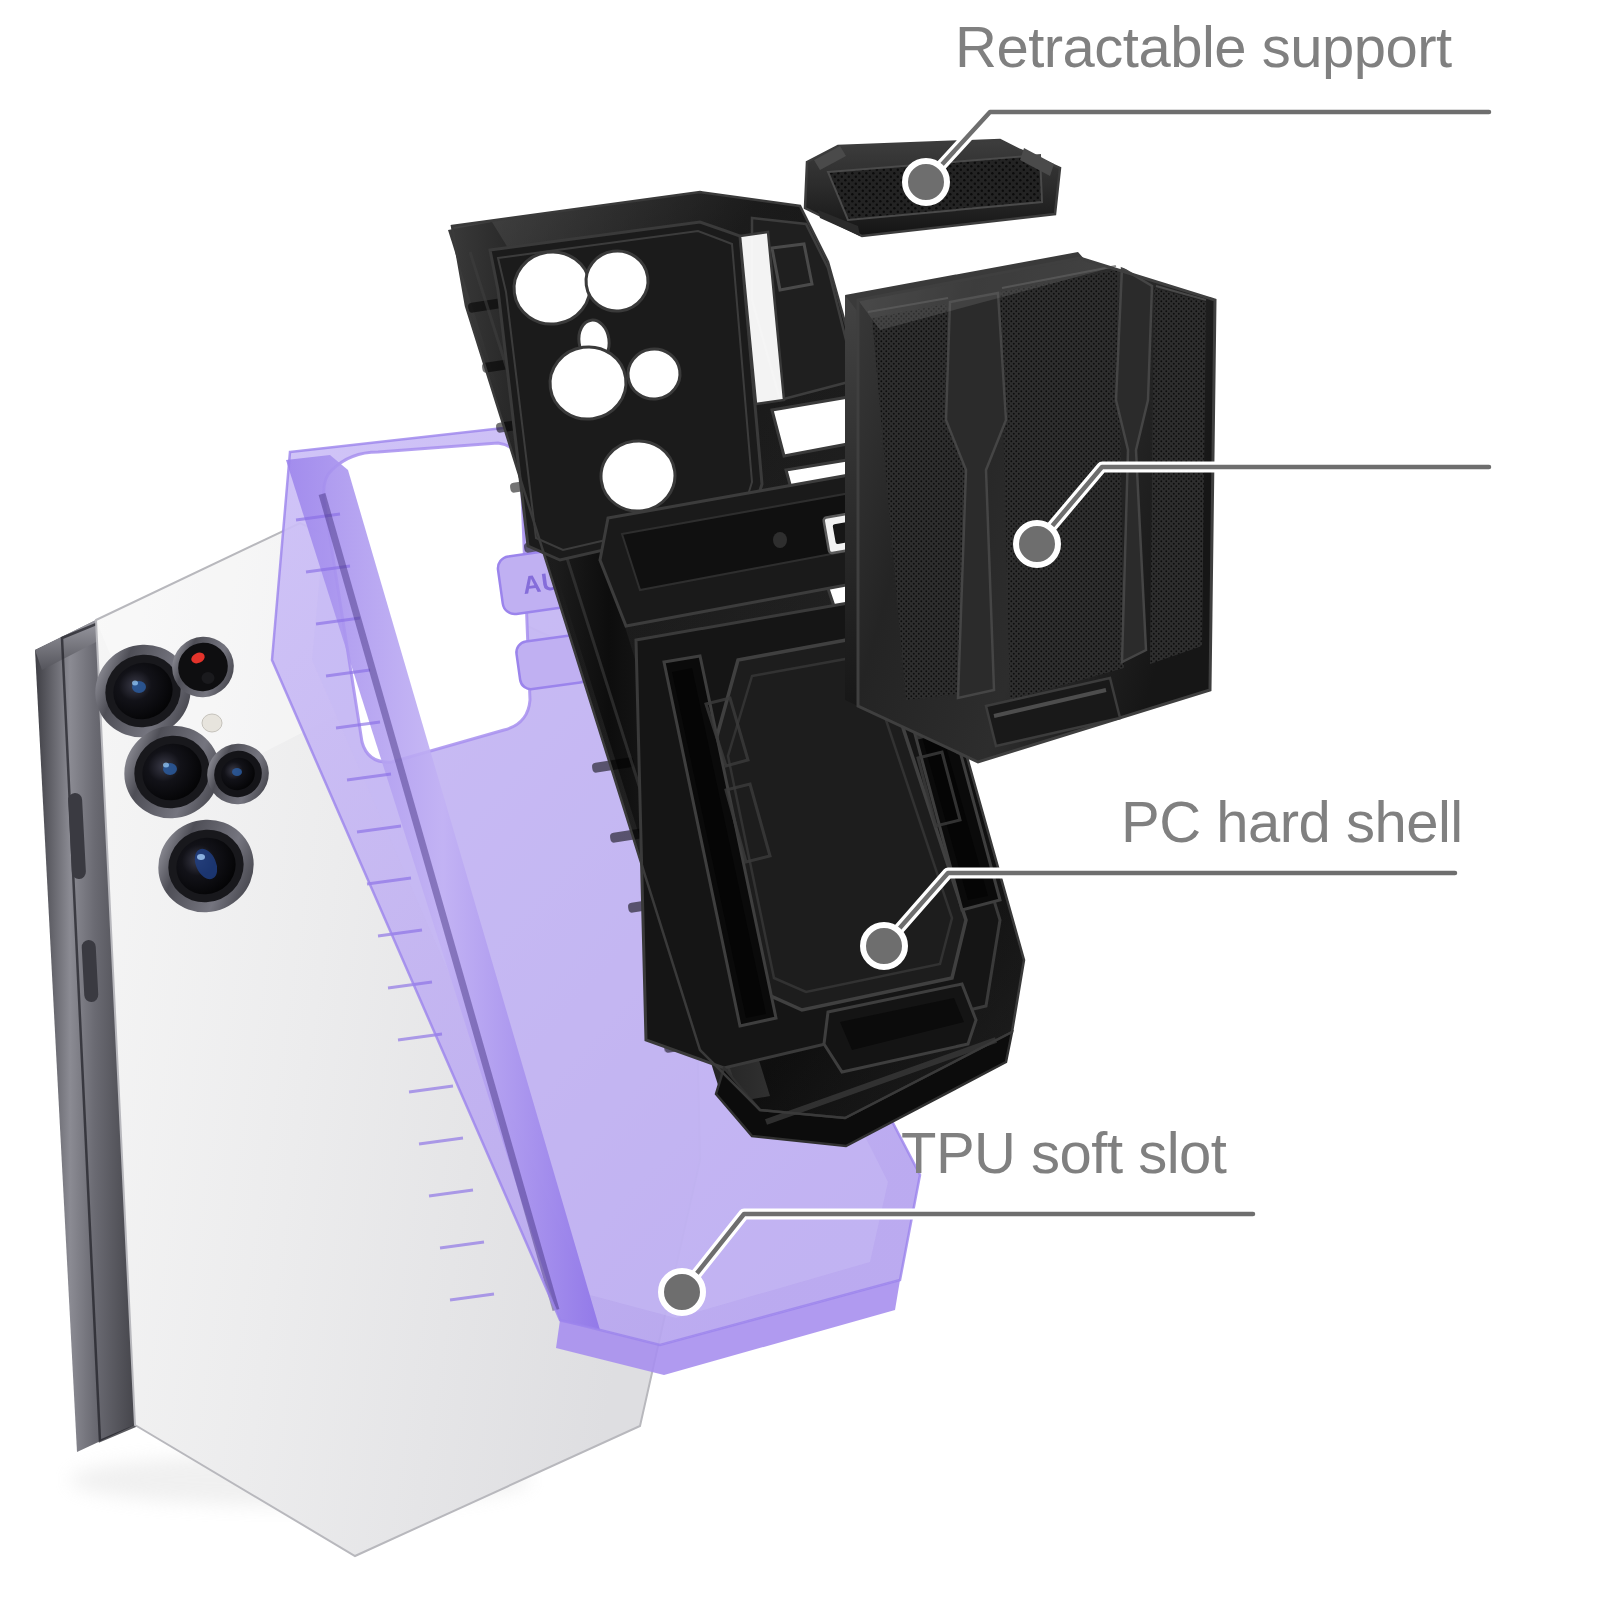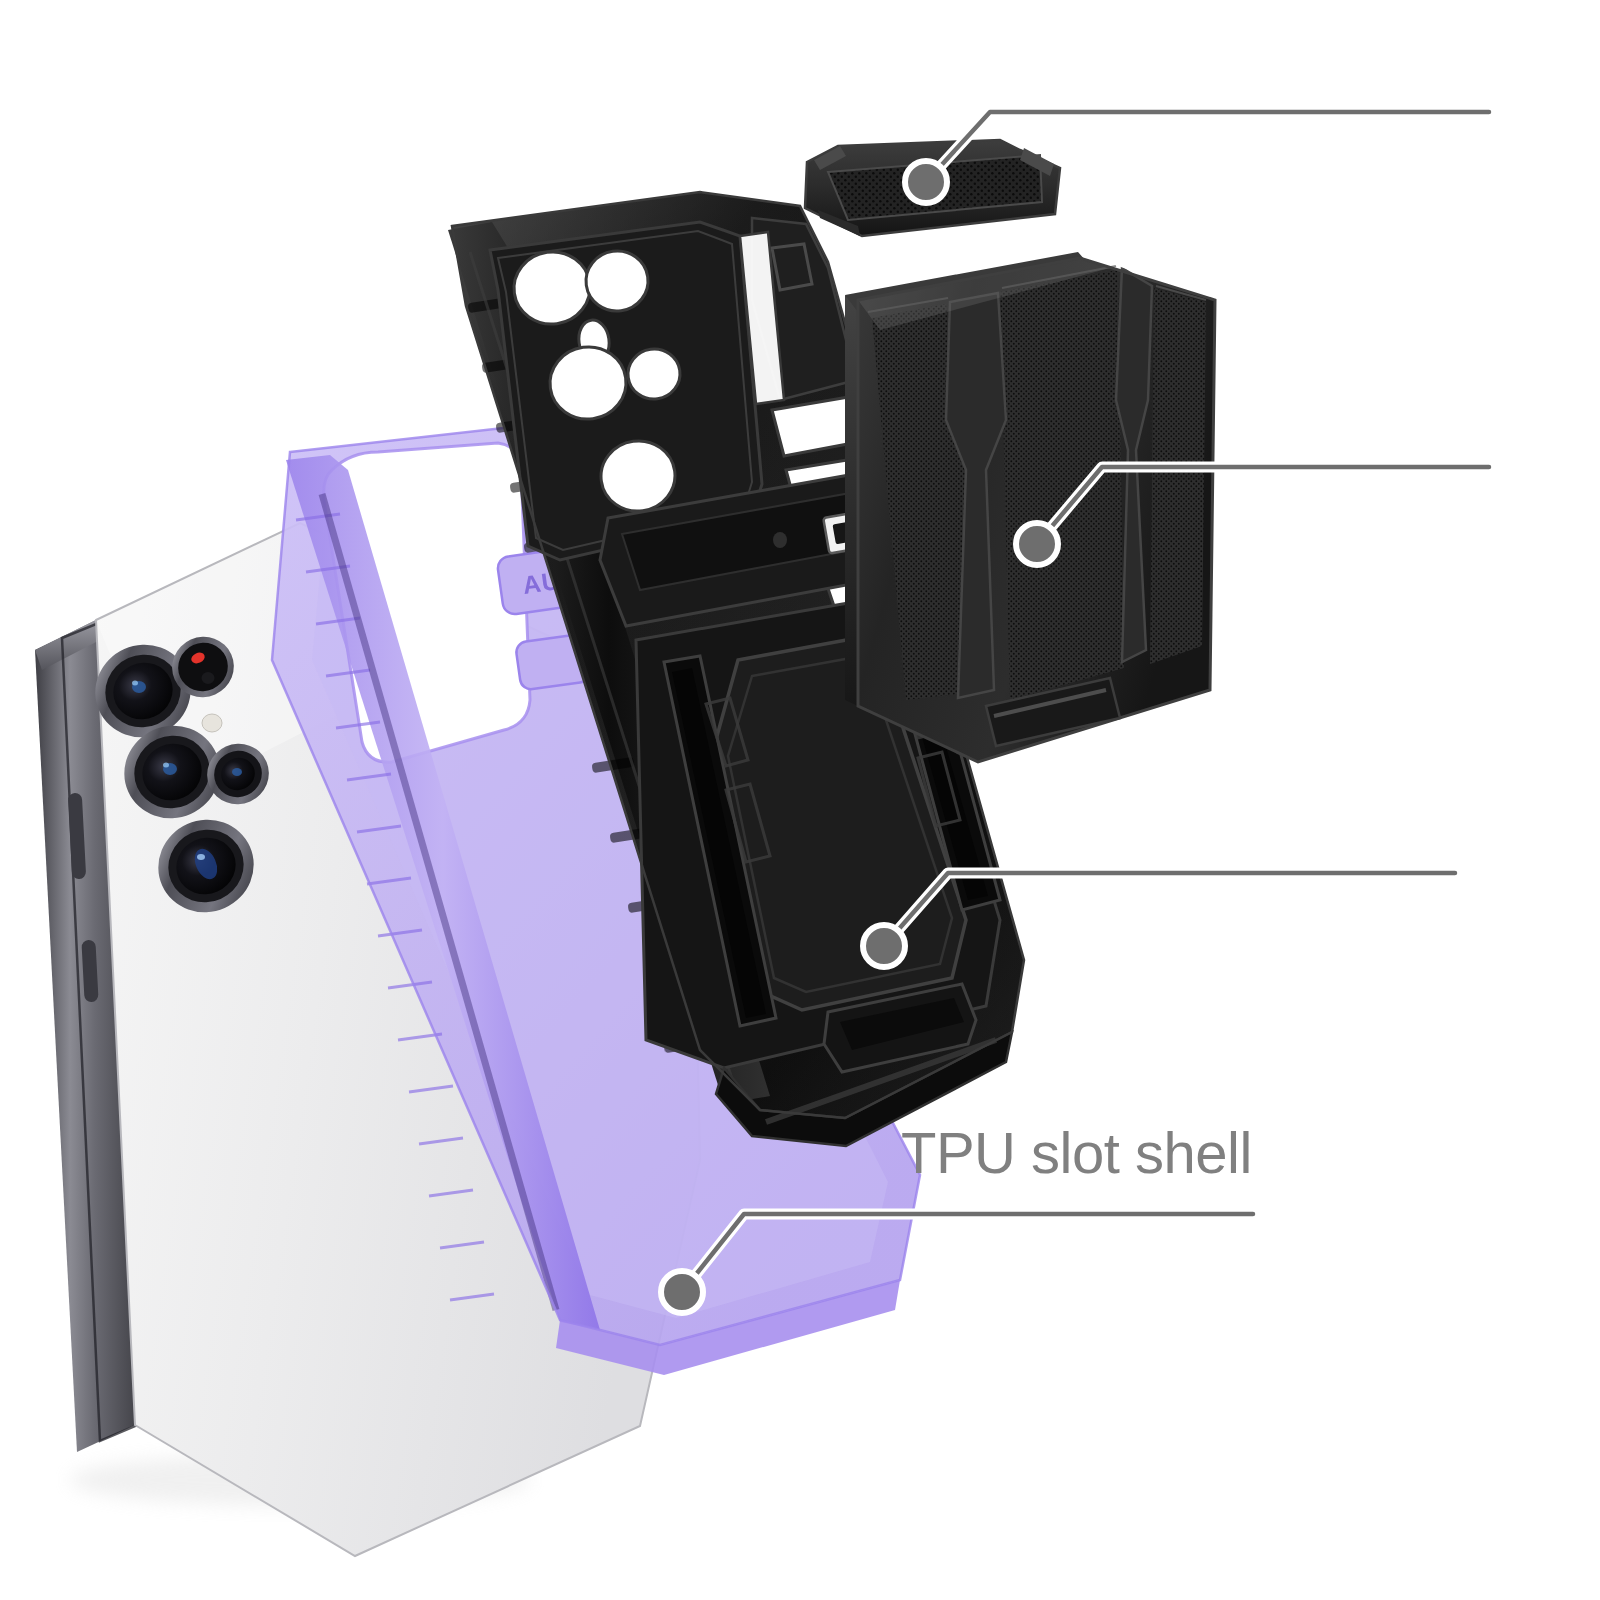--- a/index.html
+++ b/index.html
@@ -396,18 +396,20 @@
 
       <g>
         <circle cx="926" cy="182" r="21" fill="#6e6e6e" stroke="#ffffff" stroke-width="6"></circle>
         <circle cx="1037" cy="544" r="21" fill="#6e6e6e" stroke="#ffffff" stroke-width="6"></circle>
         <circle cx="884" cy="946" r="21" fill="#6e6e6e" stroke="#ffffff" stroke-width="6"></circle>
         <circle cx="682" cy="1292" r="21" fill="#6e6e6e" stroke="#ffffff" stroke-width="6"></circle>
       </g>
     </g>
   </svg>
 
-
-
-
-  <div class="callout-label" id="lbl-tpushell">TPU slot shell</div>
+  <div class="callout-label" id="lbl-retractable">Retractable support</div>
+
+
+  <div class="callout-label" id="lbl-pcshell">PC hard shell</div>
+
+  <div class="callout-label" id="lbl-tpushell">TPU soft slot</div>
 
 </div>
 
 </body></html>

